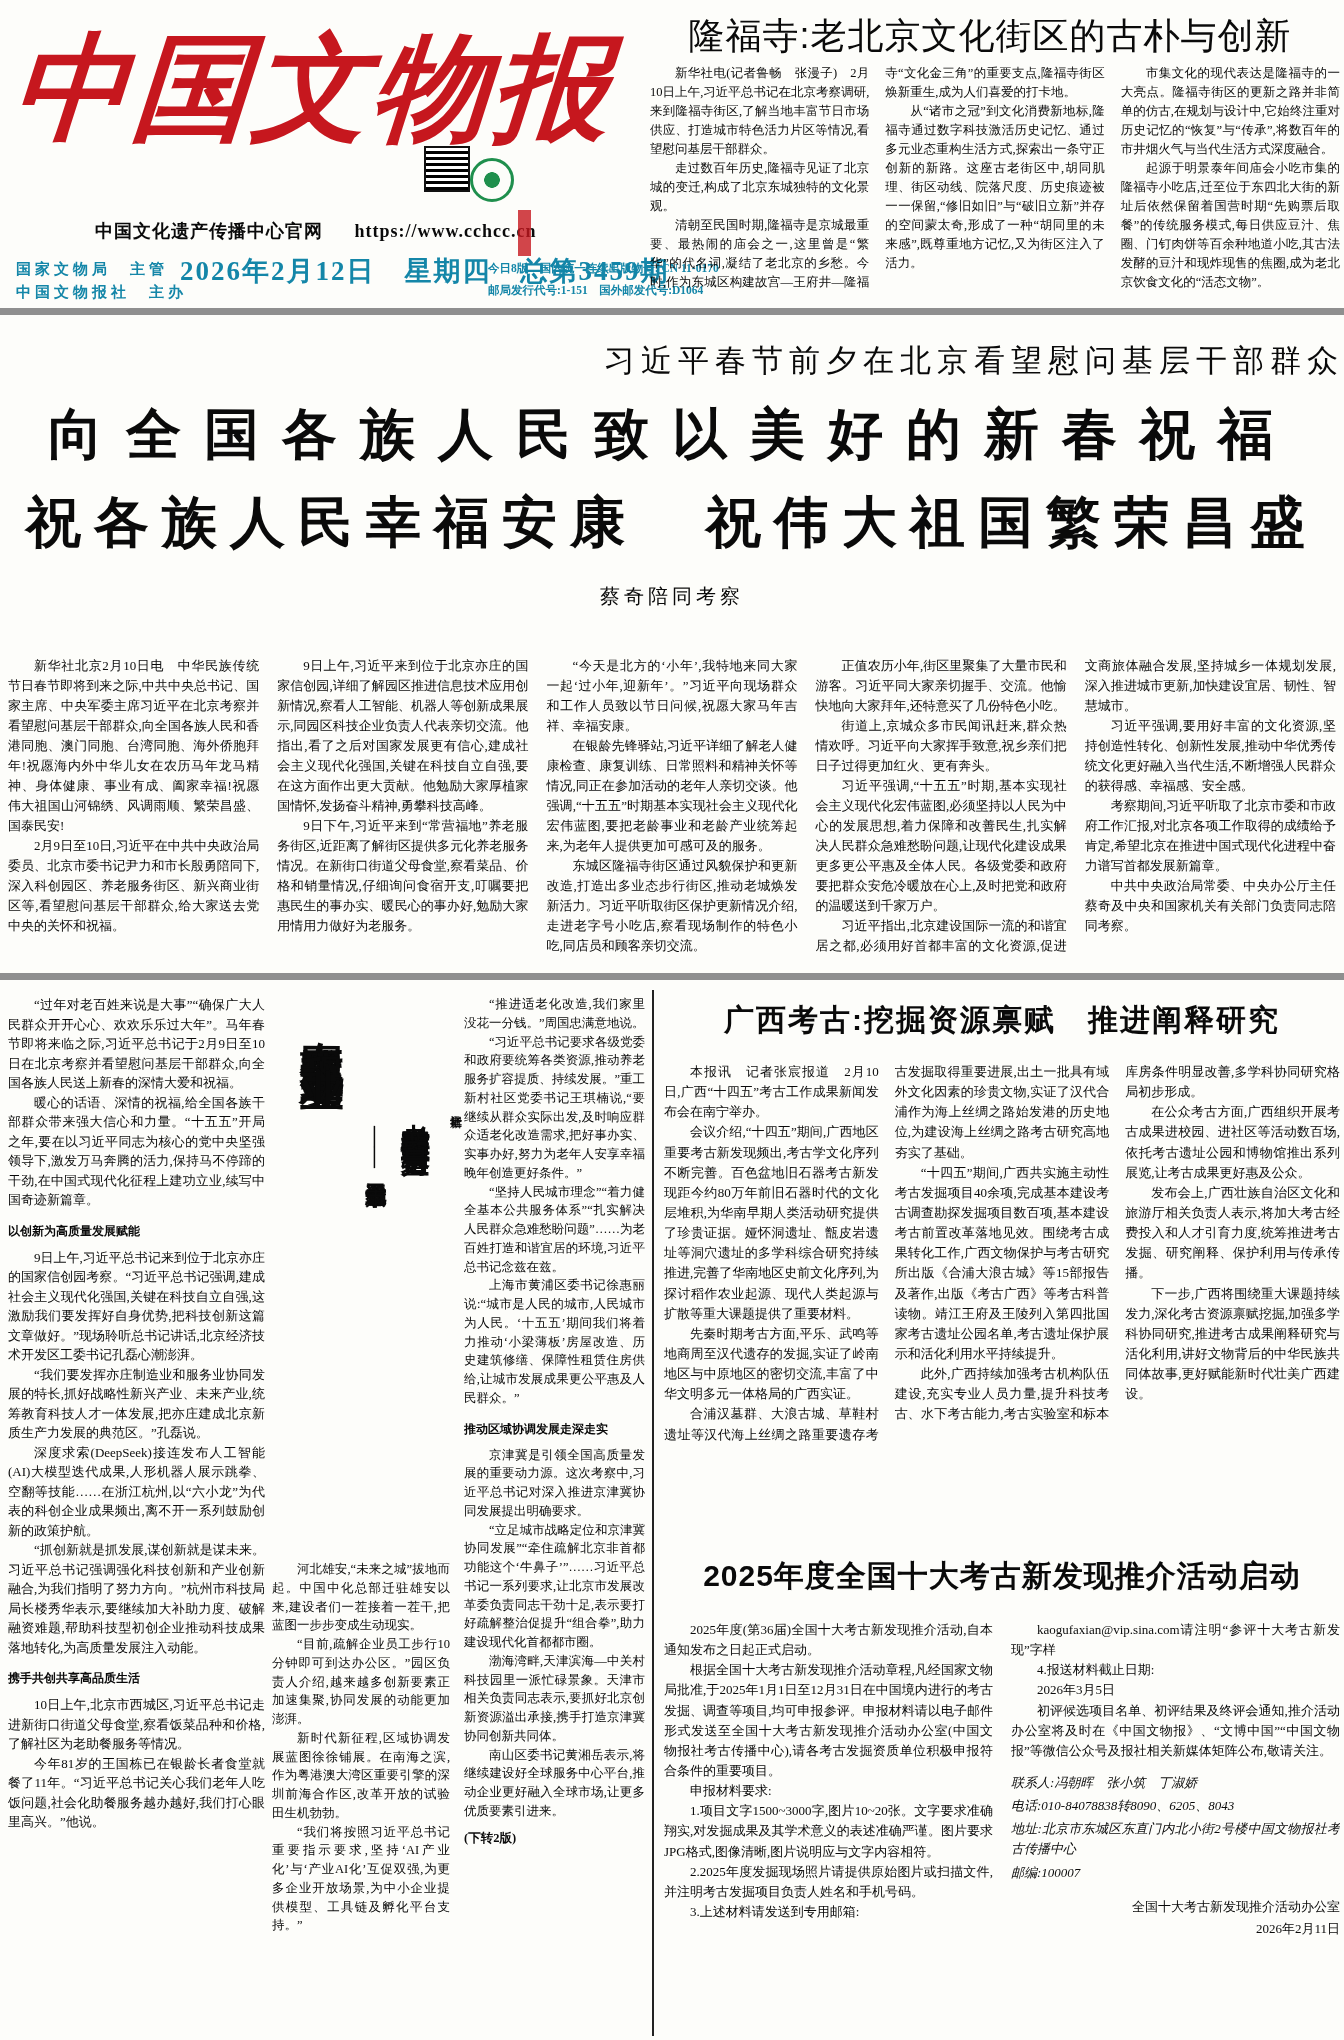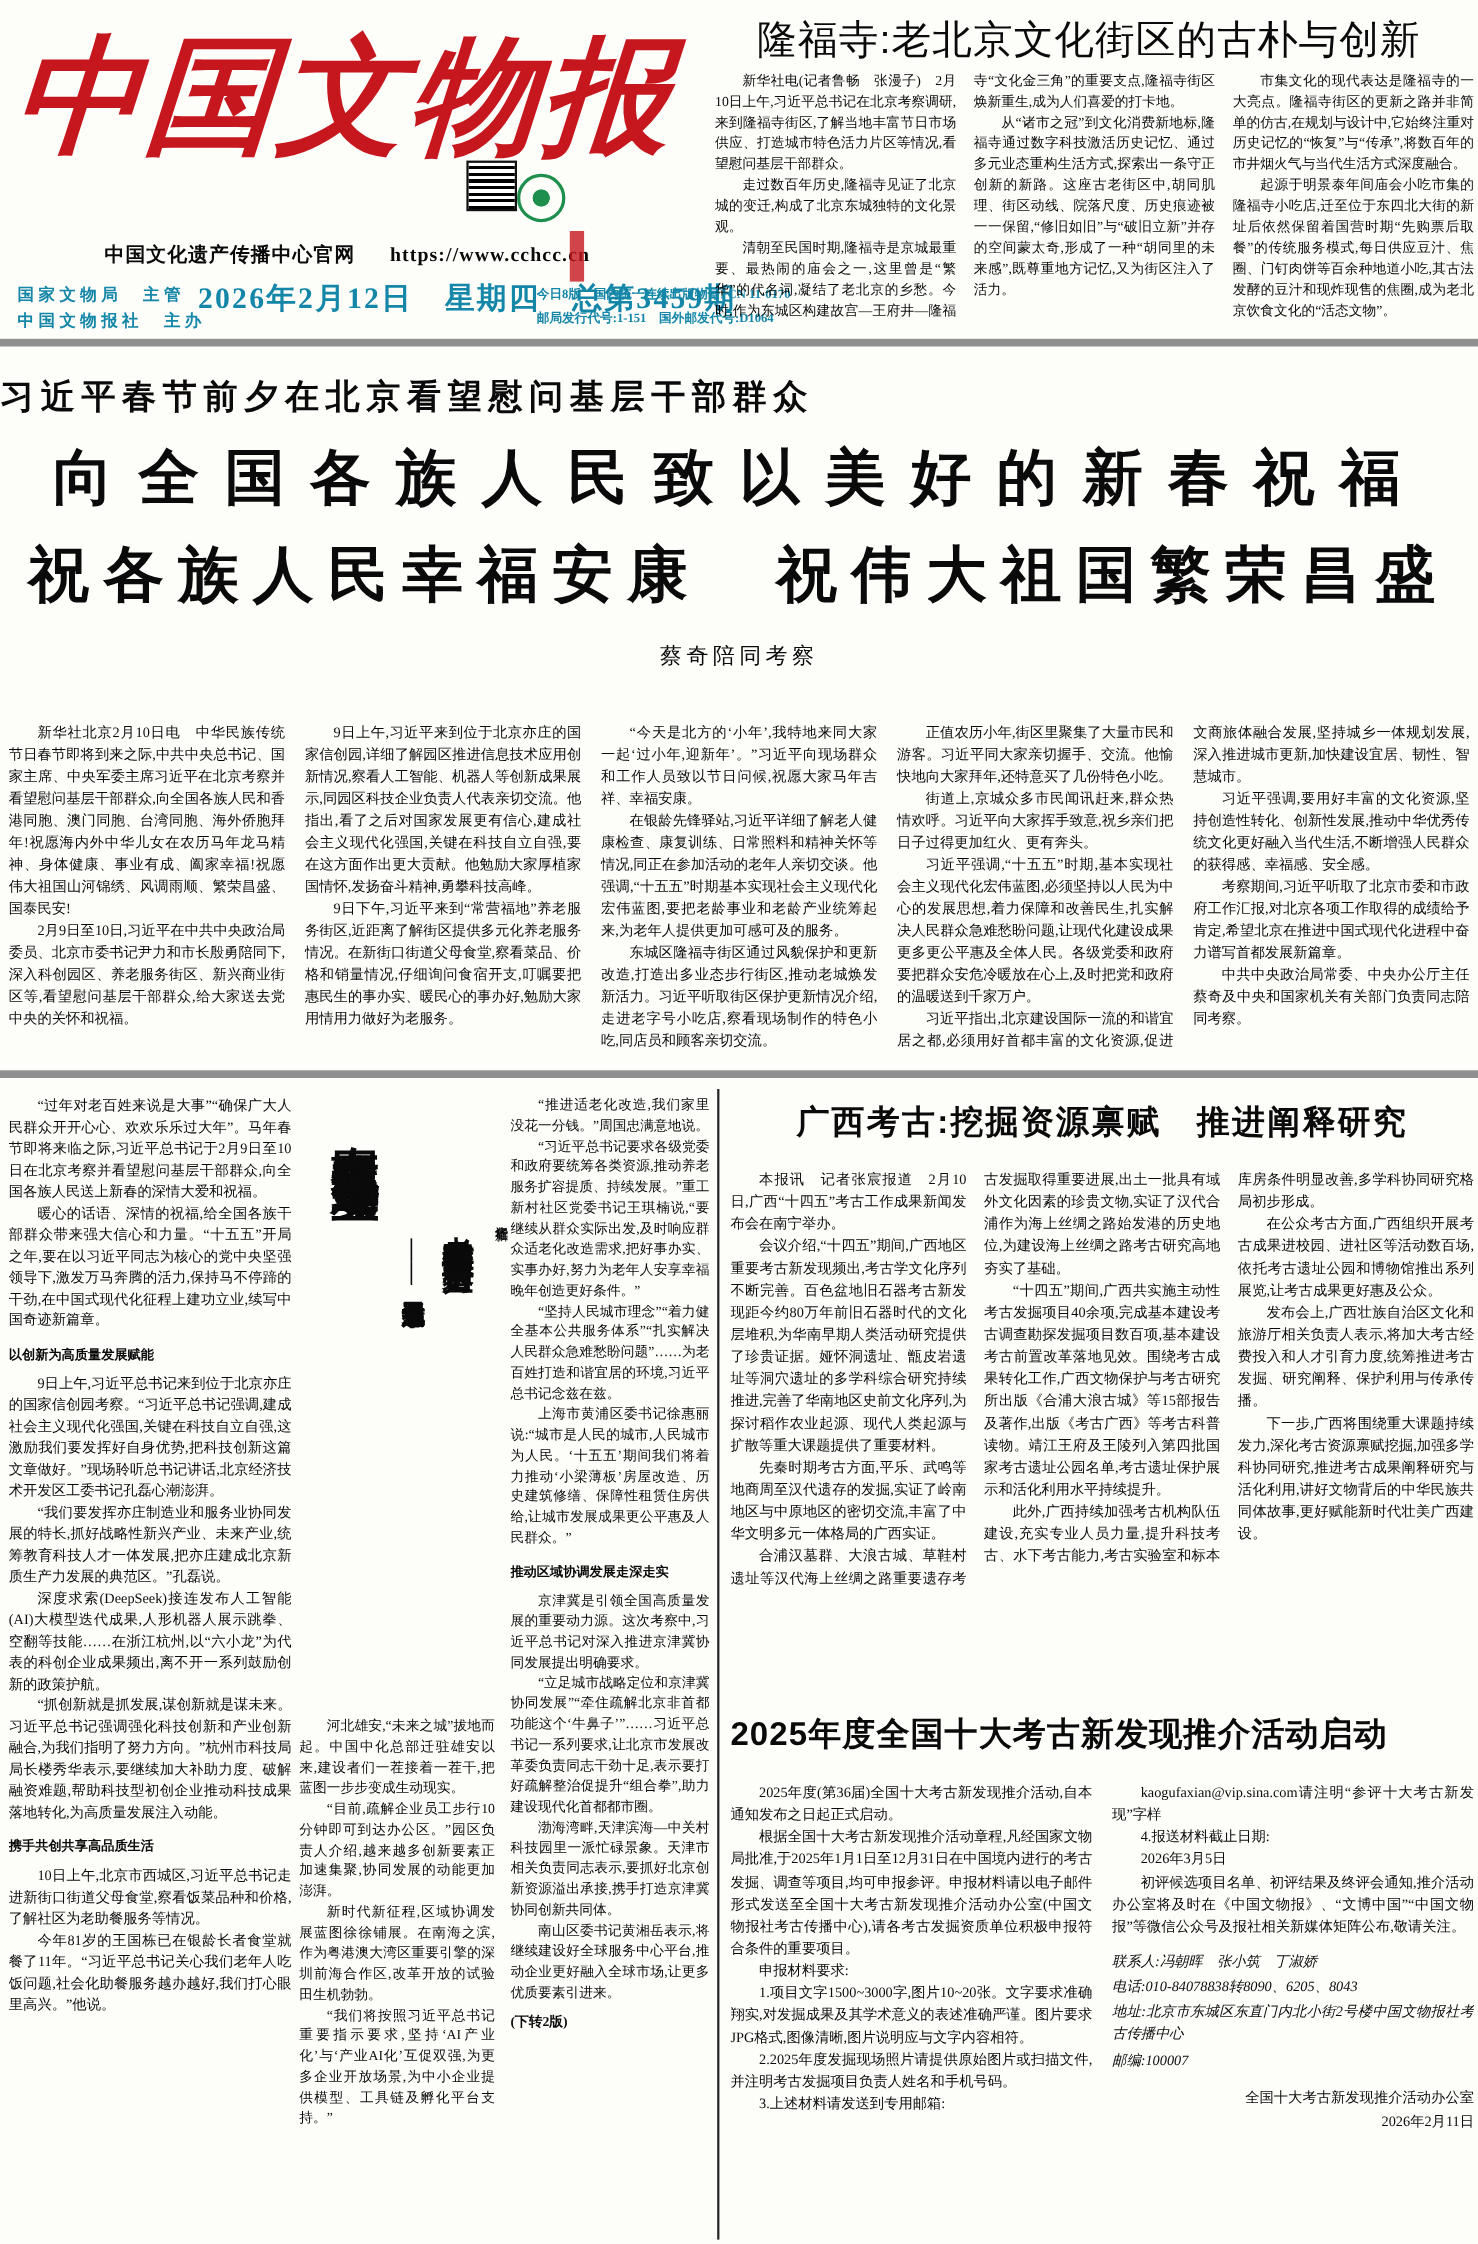--- a/index.html
+++ b/index.html
@@ -24,21 +24,21 @@
   .bar{left:0;width:1344px;height:7px;background:#8f8f8f}
   .bar1{top:308px}.bar2{top:973px}
 
   
   .tr-title{left:636px;top:12px;width:708px;font-size:36px;font-weight:400;text-align:center;letter-spacing:1px;
             font-family:"Liberation Sans","DejaVu Sans",sans-serif}
   .tr-body{left:650px;top:64px;width:690px;height:242px;column-count:3;column-gap:16px;font-size:12.5px;
            line-height:1.52;text-align:justify;overflow:hidden}
 
   
-  .kicker{left:0;top:340px;width:1344px;text-align:left;font-size:31px;font-weight:700;letter-spacing:6px;
+  .kicker{left:0;top:340px;width:1344px;text-align:right;font-size:31px;font-weight:400;letter-spacing:6px;
           font-family:"Liberation Sans","DejaVu Sans",sans-serif}
   .h1{left:8px;top:398px;width:1328px;text-align:center;font-size:55px;font-weight:900;letter-spacing:23px;
       white-space:nowrap;font-family:"Liberation Sans","DejaVu Sans",sans-serif}
   .h2{left:8px;top:486px;width:1328px;text-align:center;font-size:55px;font-weight:900;letter-spacing:13px;
       white-space:nowrap;font-family:"Liberation Sans","DejaVu Sans",sans-serif}
   .byline{left:0;top:583px;width:1344px;text-align:center;font-size:20px;letter-spacing:4px}
   .main-body{left:8px;top:656px;width:1328px;height:338px;column-count:5;column-gap:18px;font-size:13px;
              line-height:1.54;text-align:justify;overflow:hidden}
 
   
@@ -50,21 +50,21 @@
   .v-byline{left:447px;top:1106px;height:96px;writing-mode:vertical-rl;font-size:12px}
   .lb-mid{left:272px;top:1560px;width:178px;height:474px;font-size:12.5px;line-height:1.5;text-align:justify;overflow:hidden}
   .lb-right{left:464px;top:995px;width:181px;height:1042px;font-size:12.5px;line-height:1.5;text-align:justify;overflow:hidden}
 
   
   .v-rule{left:652px;top:990px;width:2px;height:1046px;background:#222}
   .gx-title{left:664px;top:1000px;width:676px;text-align:center;font-size:30px;font-weight:900;letter-spacing:2px;
             font-family:"Liberation Sans","DejaVu Sans",sans-serif}
   .gx-body{left:664px;top:1062px;width:676px;height:480px;column-count:3;column-gap:16px;font-size:13px;
            line-height:1.55;text-align:justify;overflow:hidden}
-  .t10-title{left:664px;top:1556px;width:676px;text-align:left;font-size:30px;font-weight:900;letter-spacing:1px;
+  .t10-title{left:664px;top:1556px;width:676px;text-align:center;font-size:30px;font-weight:900;letter-spacing:1px;
              font-family:"Liberation Sans","DejaVu Sans",sans-serif}
   .t10-body{left:664px;top:1620px;width:676px;height:416px;display:flex;gap:18px;overflow:hidden}
   .t10-col{flex:1;font-size:13px;line-height:1.55;text-align:justify}
 
   
   .para{margin:0;text-indent:2em;text-align:justify}
   .subhead{font-size:12px;font-weight:bold;margin:12px 0 8px;text-indent:0;
            font-family:"Liberation Sans","DejaVu Sans",sans-serif}
   .contact-line{margin:3px 0;text-indent:0;font-style:italic}
   .continued{text-align:left;font-weight:bold;margin-top:8px}

